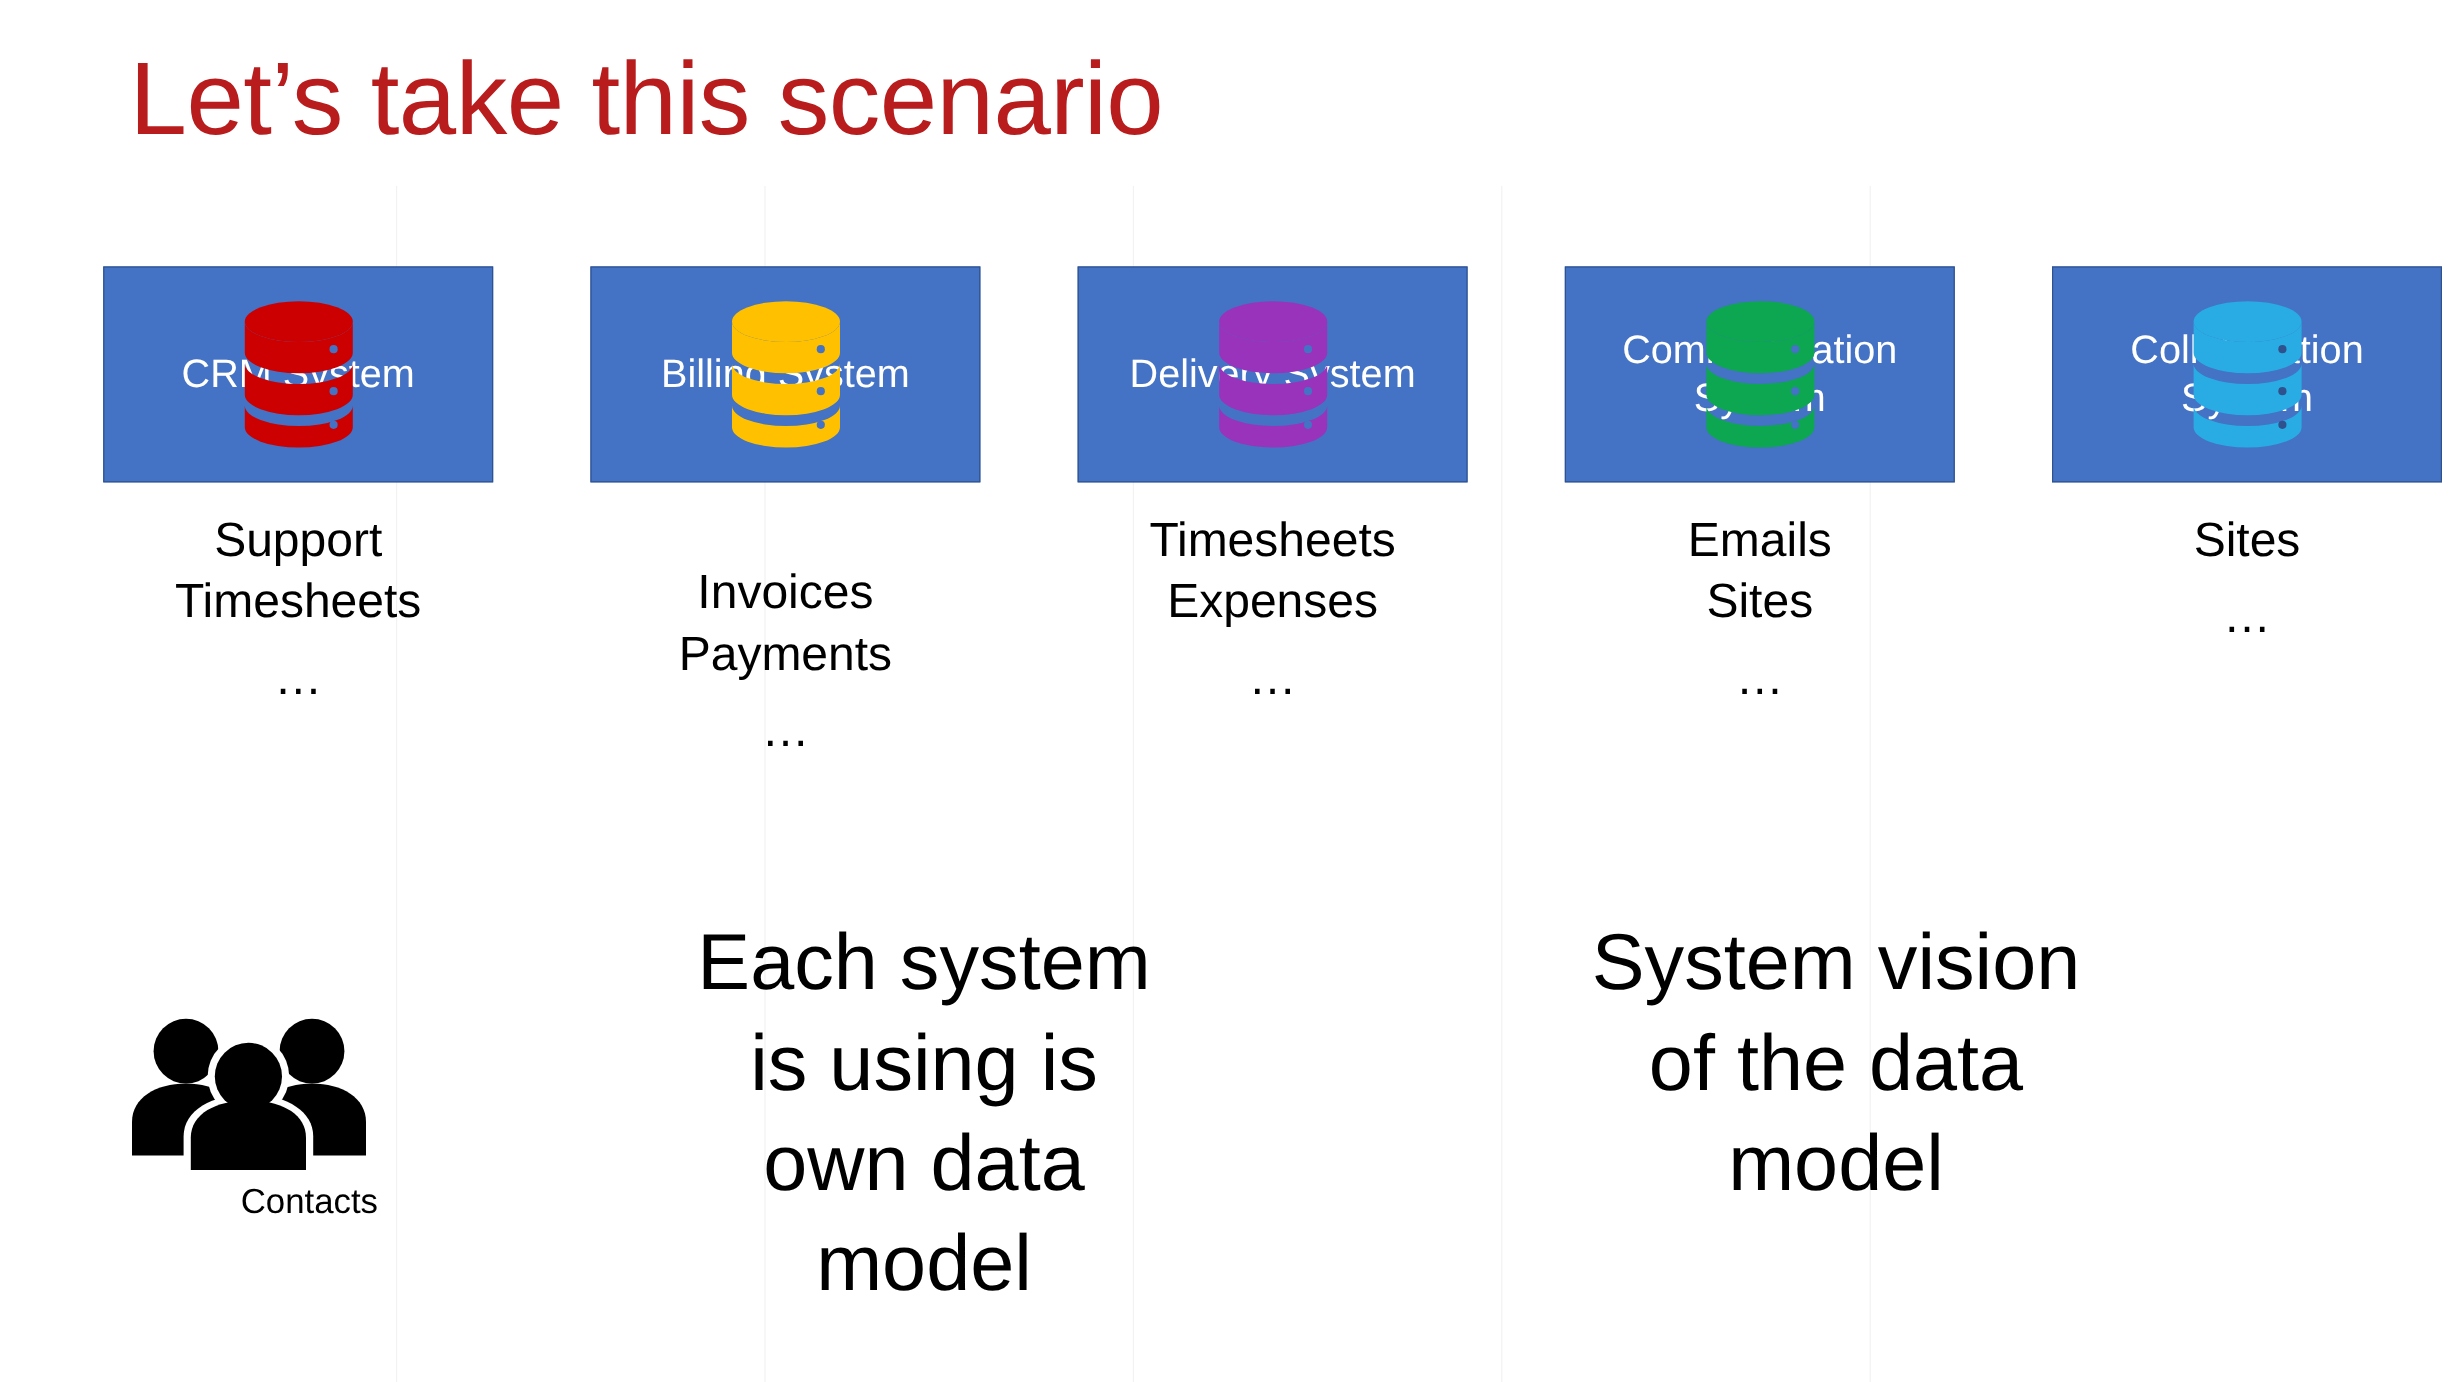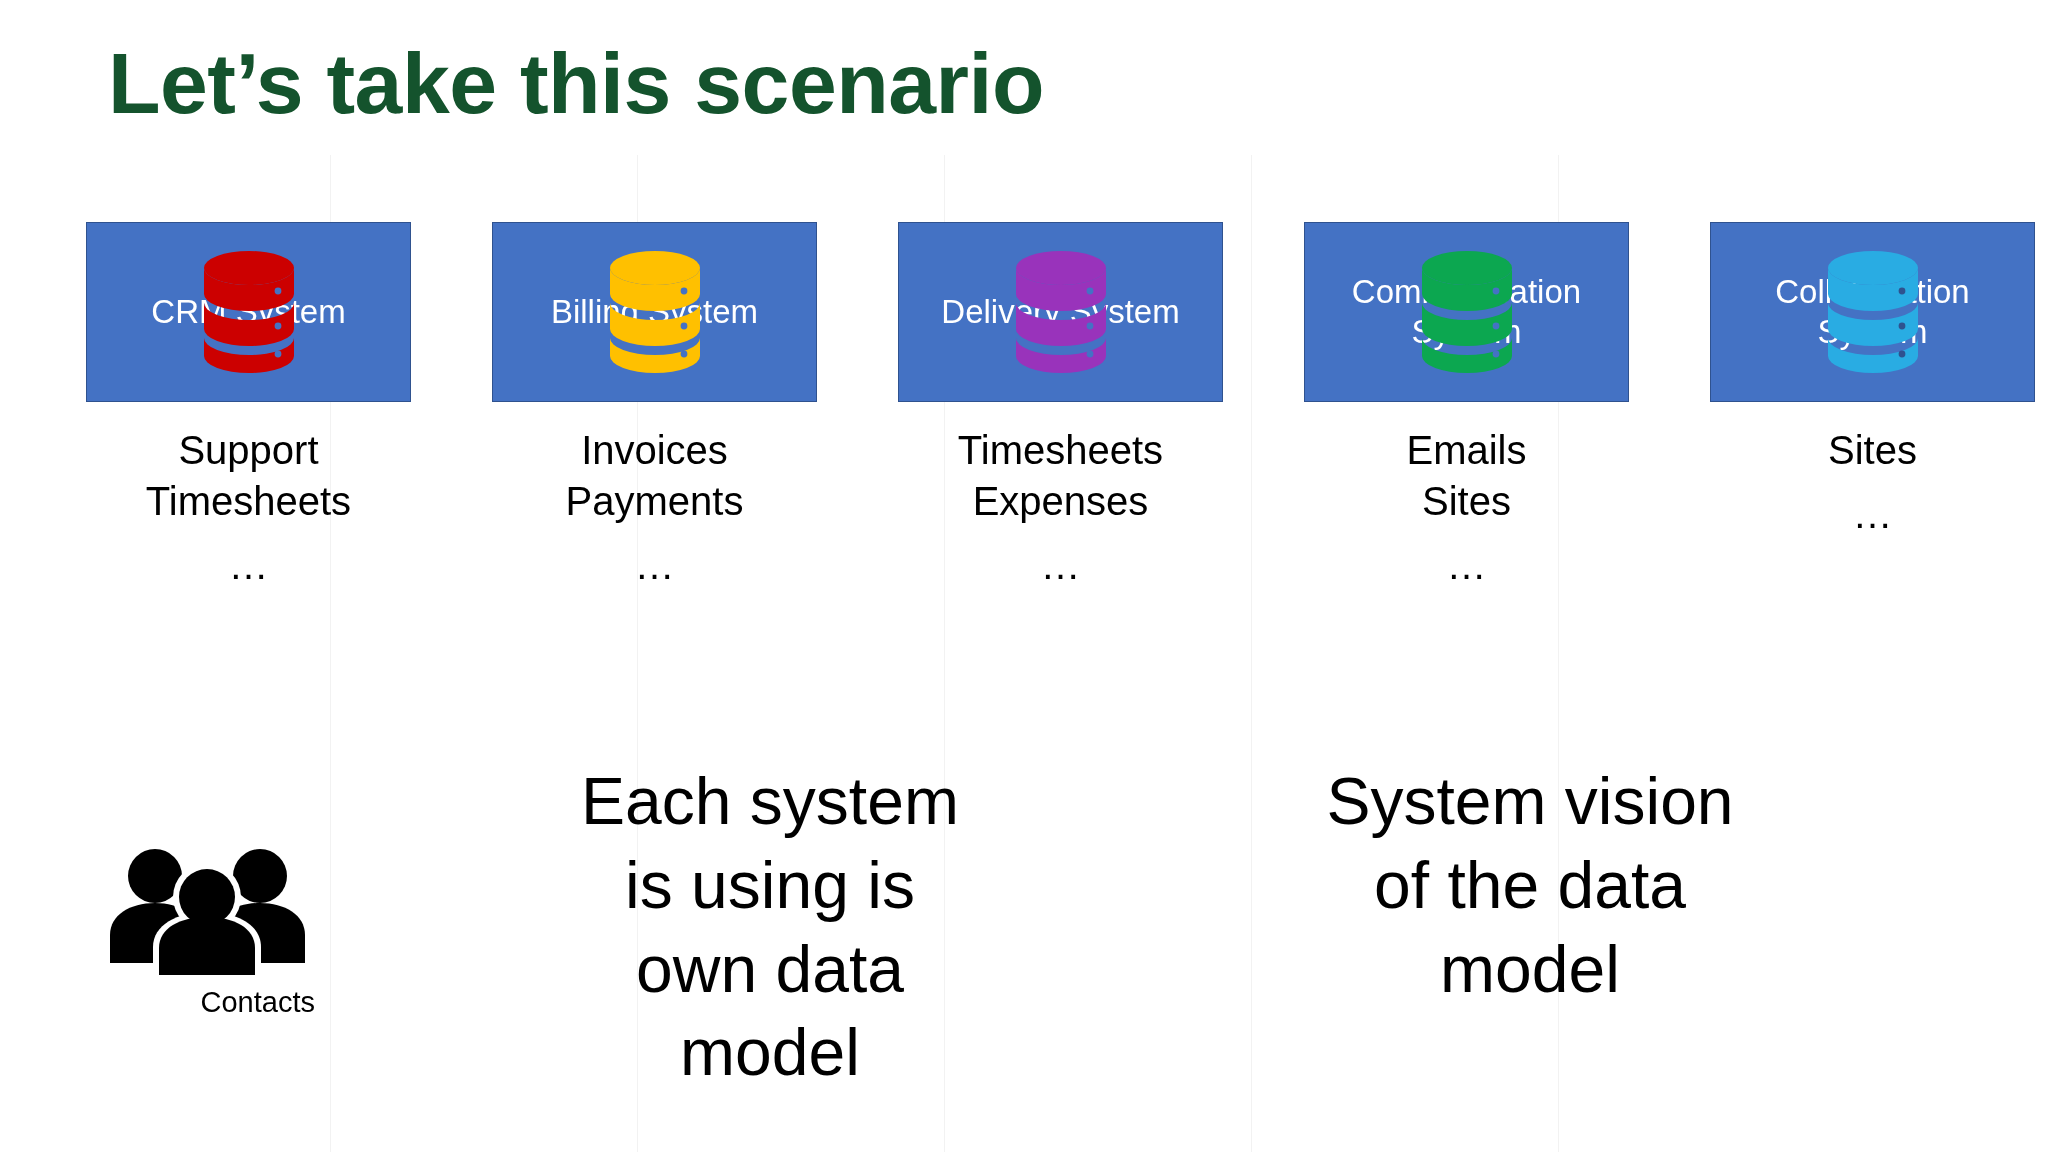--- a/index.html
+++ b/index.html
@@ -18,23 +18,23 @@
     overflow: hidden;
   }
 
   
   #slide-title {
     position: absolute;
     left: 108px;
     top: 35px;
     font-size: 86px;
     line-height: 1.12;
-    font-weight: 700;
+    font-weight: 400;
     letter-spacing: -0.5px;
-    color: #14532d;
+    color: #b91c1c;
     white-space: nowrap;
   }
 
   
   .guide {
     position: absolute;
     top: 155px;
     width: 1px;
     height: 997px;
     background: #f2f2f2;
@@ -213,21 +213,21 @@
       </svg>
     </div>
   </div>
 
   <div class="entity-label" style="left:86px;">
     <div>Support</div>
     <div>Timesheets</div>
     <span class="ellipsis">…</span>
   </div>
 
-  <div class="entity-label" style="left:492px;">
+  <div class="entity-label" style="left:492px;margin-top:44px;">
     <div>Invoices</div>
     <div>Payments</div>
     <span class="ellipsis">…</span>
   </div>
 
   <div class="entity-label" style="left:898px;">
     <div>Timesheets</div>
     <div>Expenses</div>
     <span class="ellipsis">…</span>
   </div>

